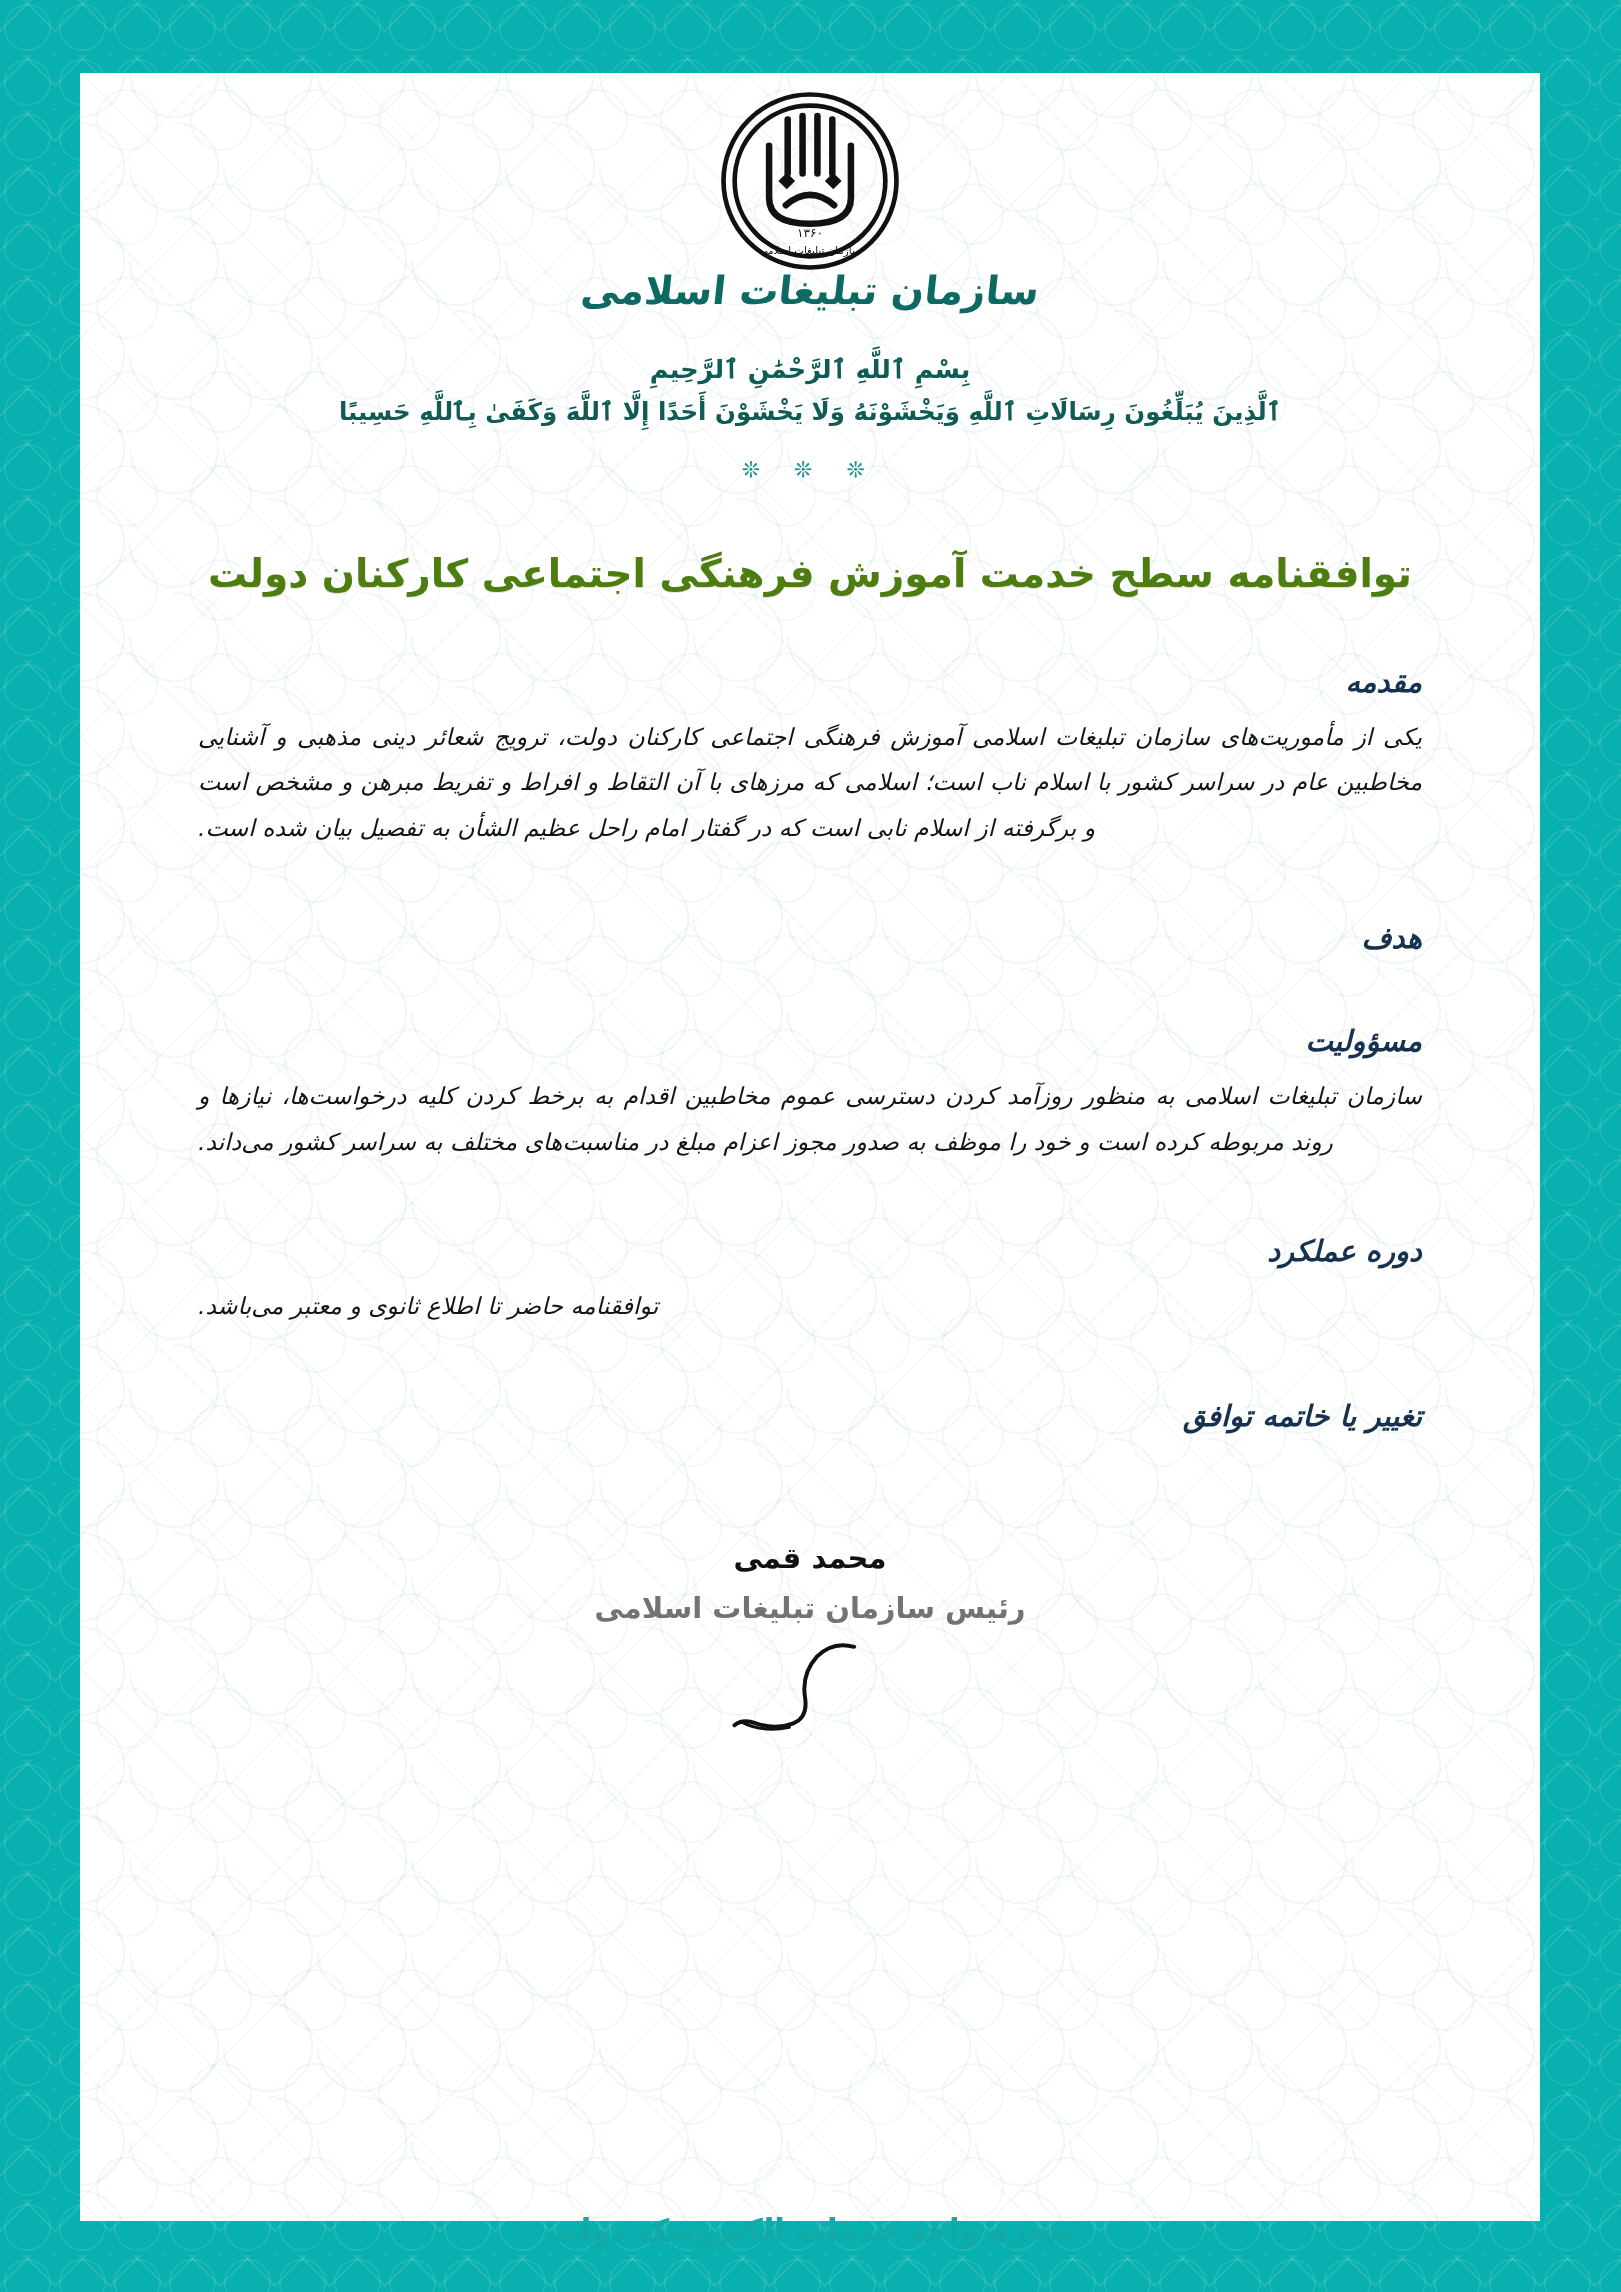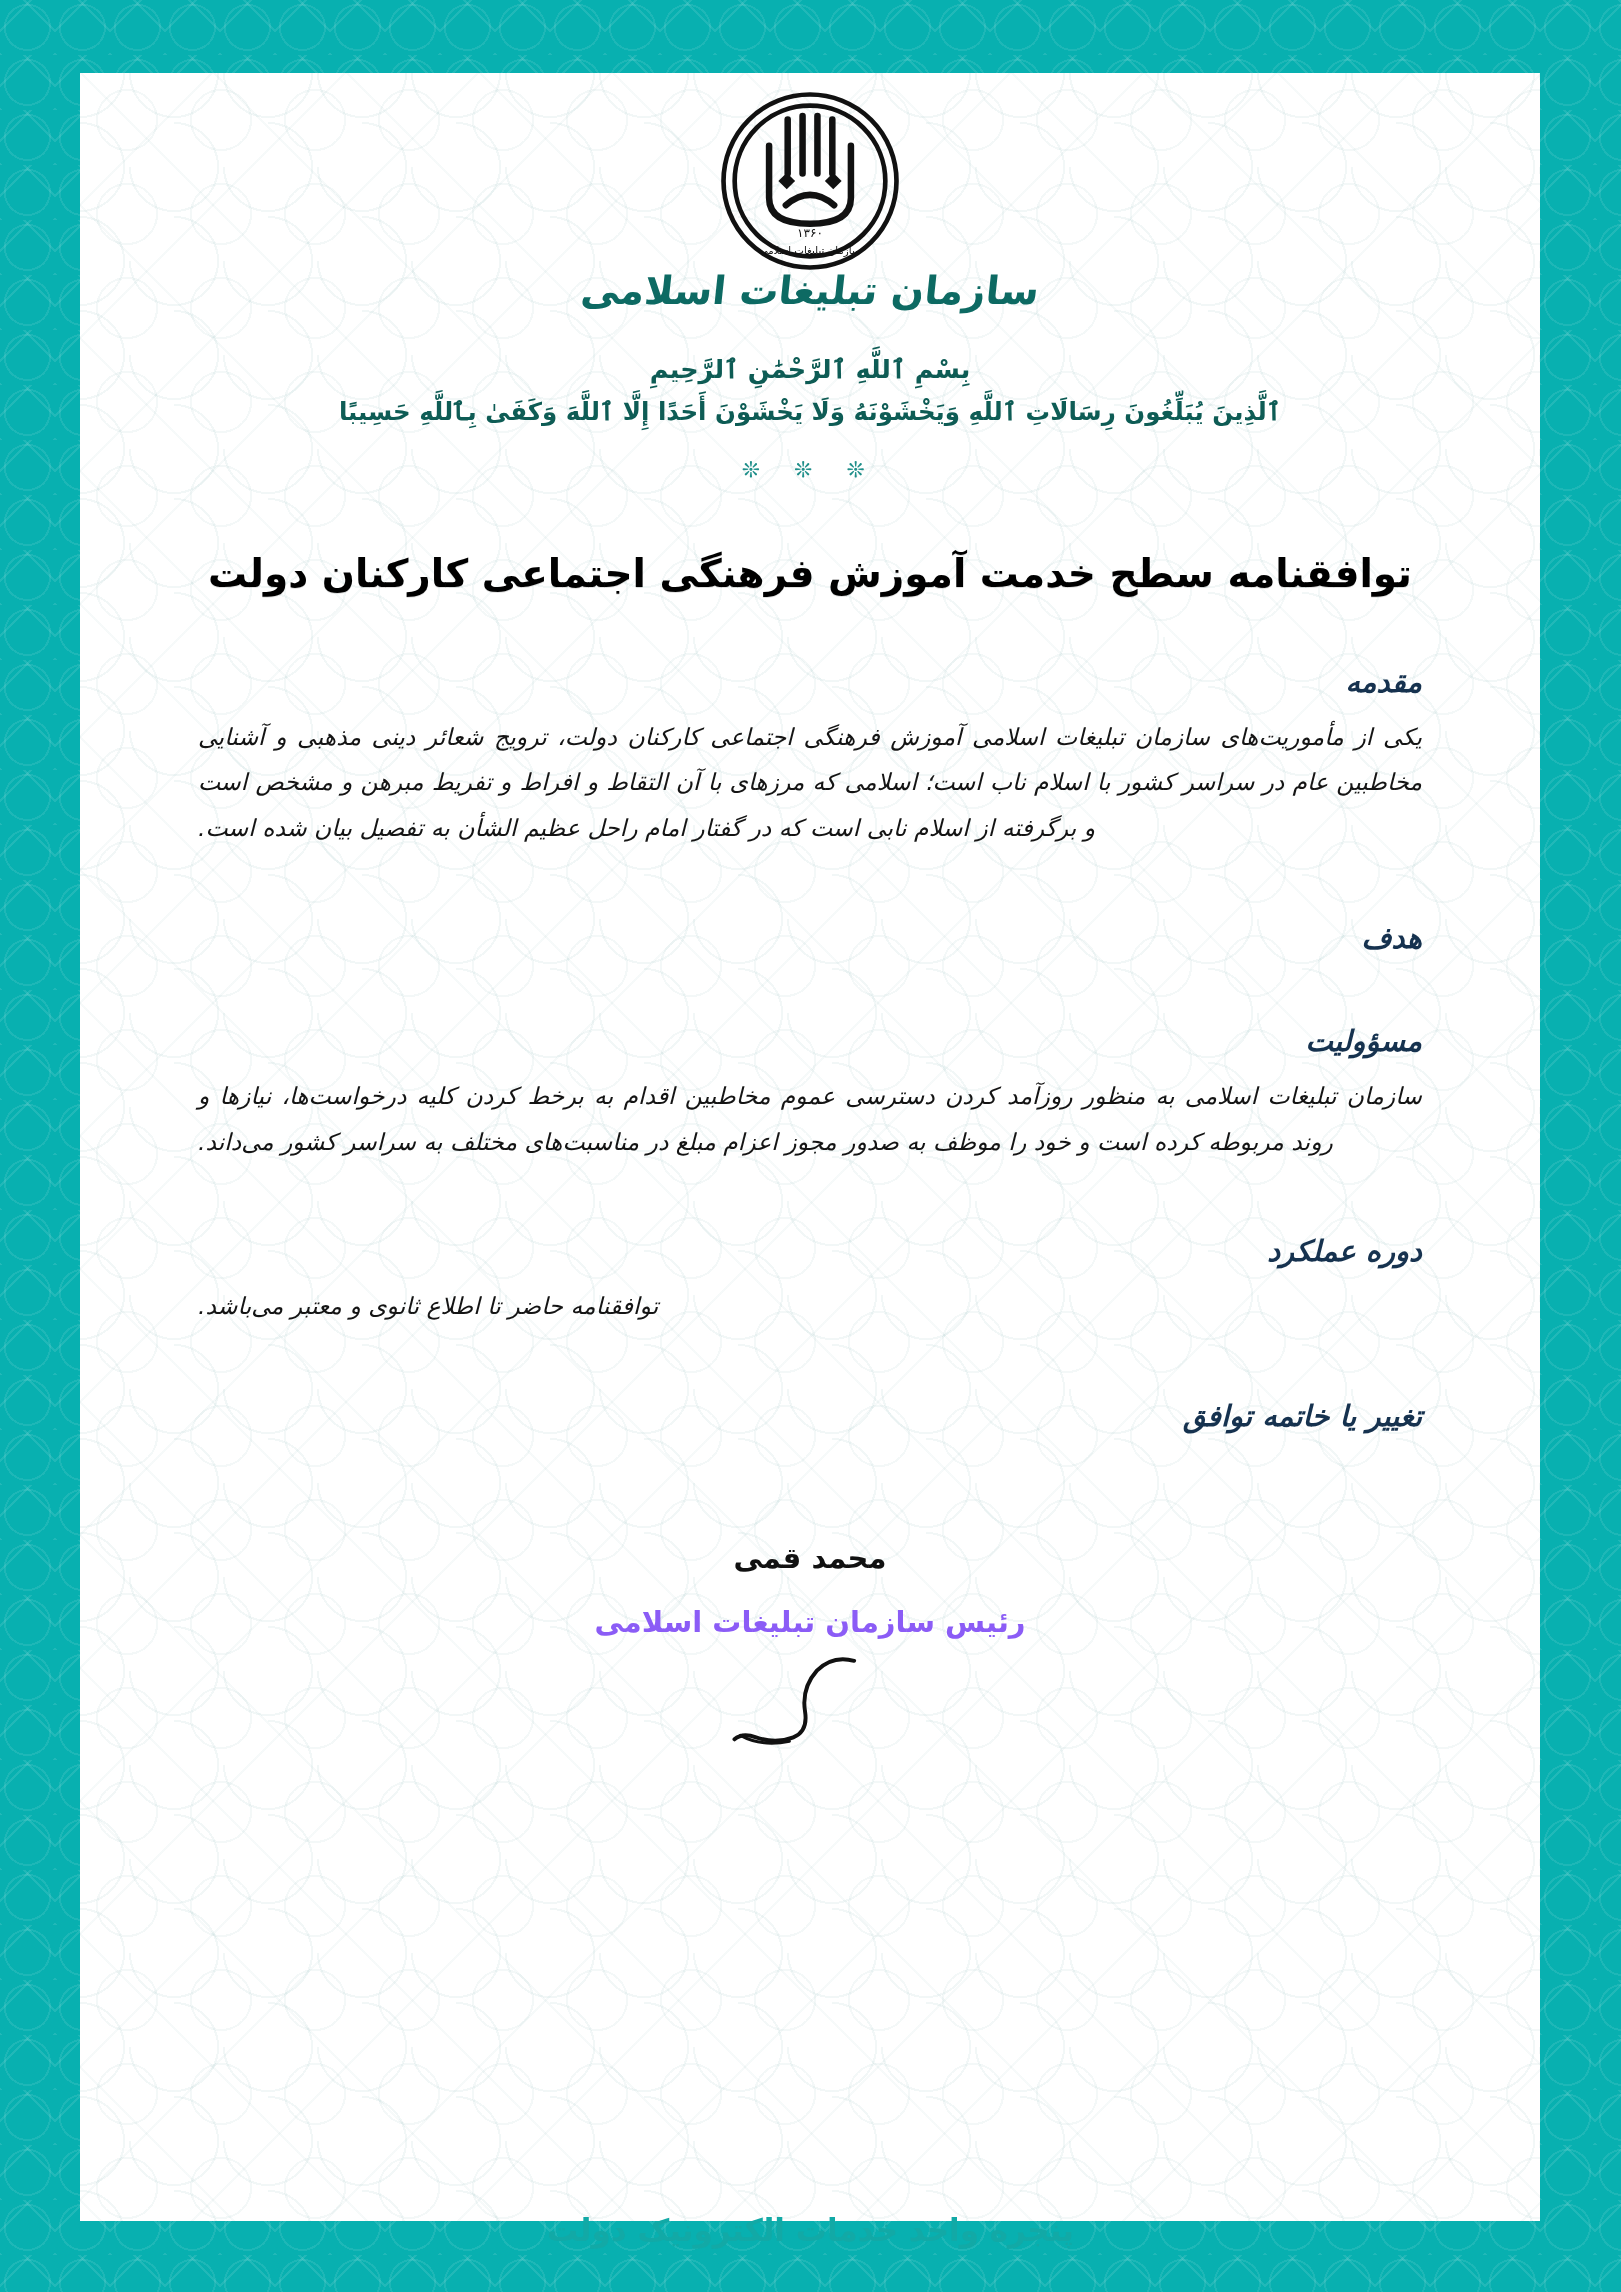--- a/index.html
+++ b/index.html
@@ -109,21 +109,21 @@
     text-align: center;
     color: #1f8f8a;
     font-size: 21.6px;
     letter-spacing: 13.7px;
     margin-top: 25.5px;
   }
 
   
   .doc-title {
     text-align: center;
-    color: #000000;
+    color: #4d7c0f;
     font-size: 39px;
     font-weight: bold;
     margin-top: 69px;
     letter-spacing: -0.5px;
     text-shadow: 0 1px 0 rgba(0,0,0,.12);
   }
 
   
   .section { margin-top: 69px; font-style: italic; }
   .section:first-of-type { margin-top: 76px; }
@@ -149,24 +149,24 @@
     margin-top: 108px;
     text-align: center;
     direction: rtl;
   }
   .sig-name {
     color: #111;
     font-size: 29px;
     font-weight: bold;
   }
   .sig-role {
-    color: #8b5cf6;
+    color: #737373;
     font-size: 29px;
     font-weight: bold;
-    margin-top: 30px;
+    margin-top: 16px;
   }
   .sig-mark { margin-top: 5.9px; display: flex; justify-content: center; }
 
   
   .footer-text {
     position: absolute;
     left: 0;
     right: 0;
     bottom: 45px;
     text-align: center;

